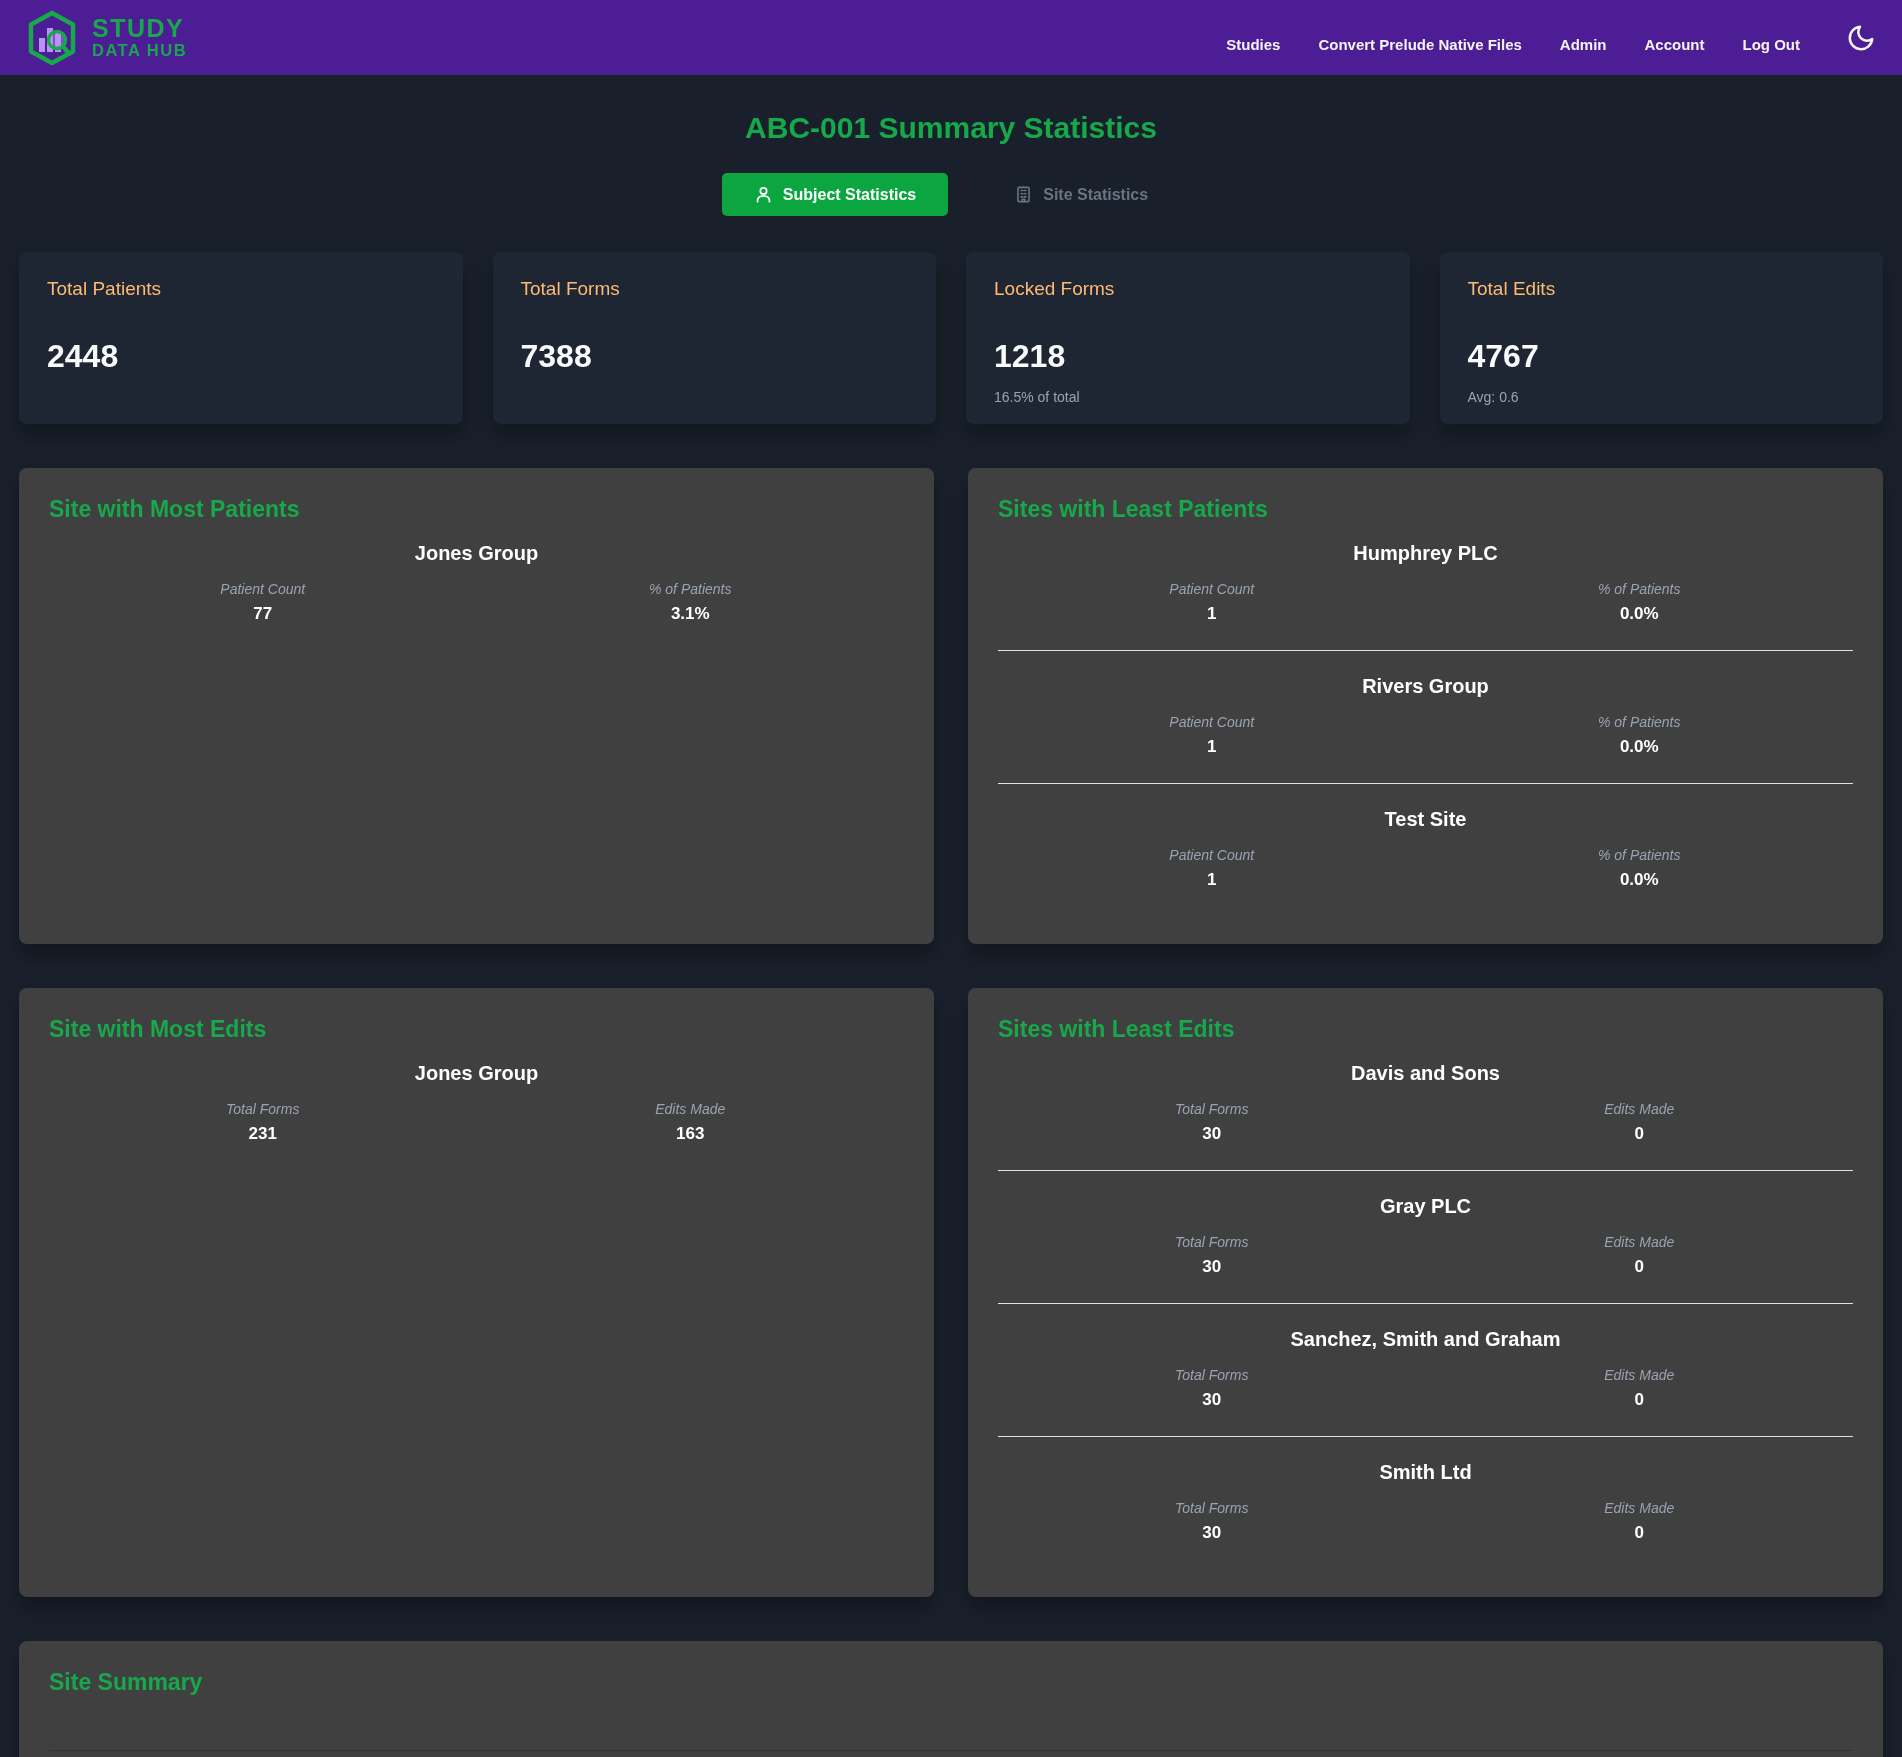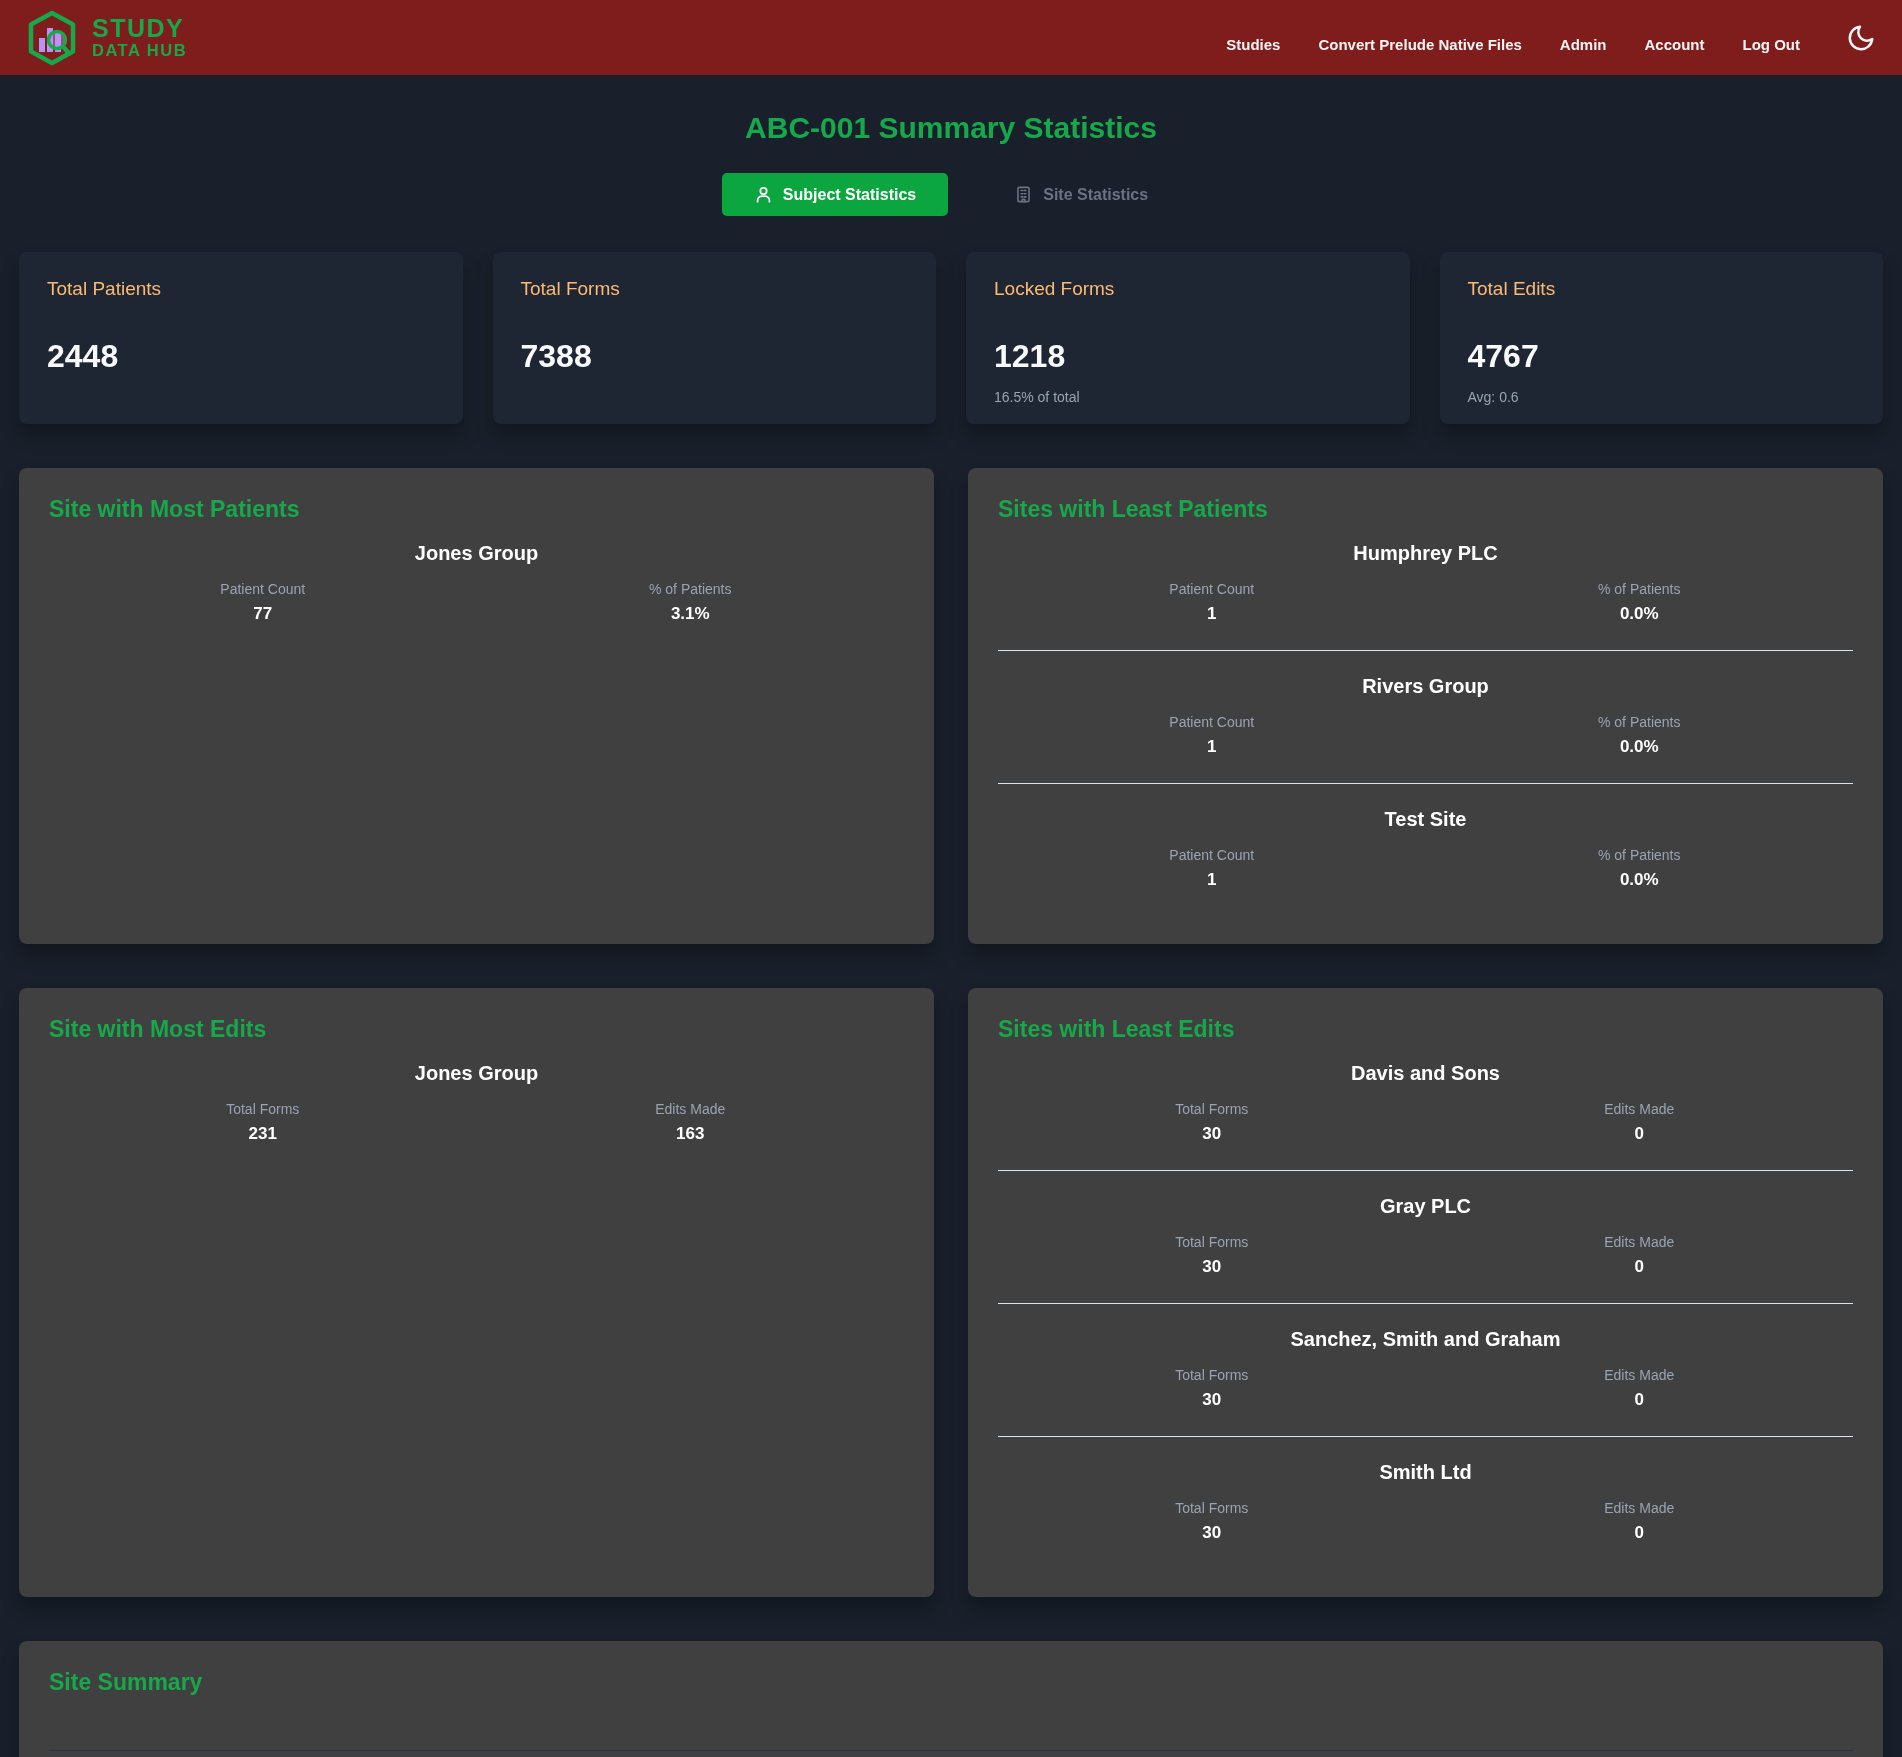--- a/index.html
+++ b/index.html
@@ -4,21 +4,21 @@
 <style>
   * { margin:0; padding:0; box-sizing:border-box; }
   html,body { width:1902px; height:1757px; overflow:hidden; }
   body {
     background:#19202b;
     font-family:"Liberation Sans", sans-serif;
     color:#f1f5f9;
   }
   
   .navbar {
-    height:75px; background:#7f1d1d;
+    height:75px; background:#4c1d95;
     display:flex; align-items:center; justify-content:space-between;
     padding:0 26px;
   }
   .brand { display:flex; align-items:center; gap:14px; cursor:pointer; }
   .brand-text { display:flex; flex-direction:column; line-height:1.02; }
   .brand-line1 { color:#16a84a; font-weight:bold; font-size:25px; letter-spacing:1.5px; }
   .brand-line2 { color:#16a84a; font-weight:bold; font-size:16.5px; letter-spacing:1.5px; }
   .nav-right { display:flex; align-items:flex-end; gap:38px; }
   .nav-link {
     color:#f5f5f5; font-size:15px; font-weight:bold; text-decoration:none; cursor:pointer;
@@ -57,21 +57,21 @@
     background:#404040; border-radius:8px; padding:28px 30px;
     box-shadow:0 12px 18px rgba(0,0,0,0.28);
   }
   .panel-title { color:#16a84a; font-size:23px; font-weight:bold; }
   .entries { margin-top:19px;text-align:center; }
   .entry { padding-bottom:26px; }
   .entry + .entry { padding-top:24px; }
   .entry.divided { border-bottom:1px solid #dbe2ea; }
   .entry-site { color:#fff; font-size:20px; font-weight:bold; }
   .entry-metrics { display:grid; grid-template-columns:1fr 1fr; margin-top:16px; }
-  .metric-label { color:#9aa3b2; font-size:14px; }
+  .metric-label { color:#9aa3b2; font-size:14px;font-style:italic; }
   .metric-value { color:#fff; font-size:17px; font-weight:bold; margin-top:7px; }
   
   .summary-panel { margin:44px 19px 0; }
   .summary-table { width:100%; border-collapse:collapse; margin-top:28px; }
   .summary-table th {
     text-align:left; color:#cbd5e1; font-size:15px; font-weight:bold;
     padding:12px 8px 14px; border-bottom:1px solid #2b3444; cursor:pointer; white-space:nowrap;
   }
   
   .col-site{width:18.3%}.col-pat{width:8.2%}.col-ppat{width:10.7%}.col-tf{width:10.2%}

